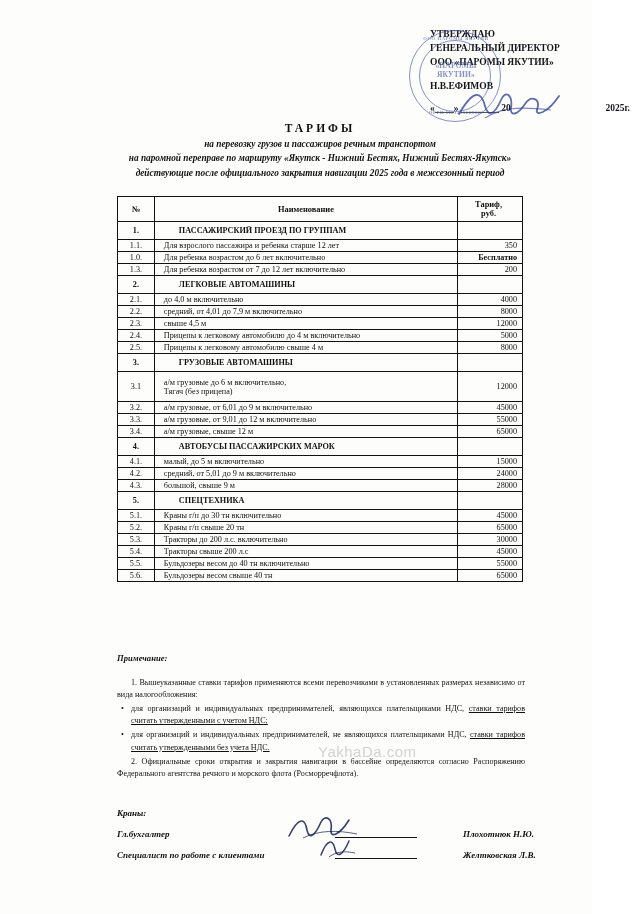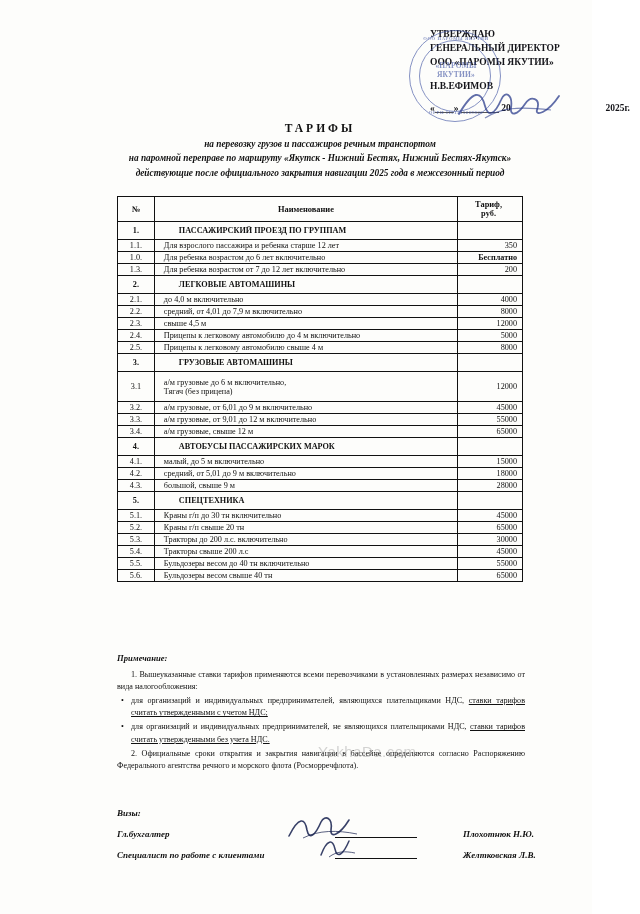--- a/index.html
+++ b/index.html
@@ -188,21 +188,21 @@
     top: 652px;
     width: 408px;
     font-size: 8.1px;
     color: #111;
     line-height: 1.5;
   }
   .notes .h {
     font-weight: bold;
     font-style: italic;
     font-size: 8.6px;
-    margin-bottom: 4px;
+    margin-bottom: 12px;
   }
   .notes p {
     margin: 0 0 2px 0;
     text-align: justify;
     text-indent: 14px;
   }
   .notes p.bullet {
     text-indent: 0;
     padding-left: 14px;
     position: relative;
@@ -394,21 +394,21 @@
             <td class="c-price"></td>
           </tr>
           <tr class="item">
             <td class="c-num">4.1.</td>
             <td class="c-name">малый,    до 5 м включительно</td>
             <td class="c-price">15000</td>
           </tr>
           <tr class="item">
             <td class="c-num">4.2.</td>
             <td class="c-name">средний,  от 5,01 до 9 м включительно</td>
-            <td class="c-price">18000</td>
+            <td class="c-price">24000</td>
           </tr>
           <tr class="item">
             <td class="c-num">4.3.</td>
             <td class="c-name">большой, свыше 9 м</td>
             <td class="c-price">28000</td>
           </tr>
           <tr class="section">
             <td class="c-num">5.</td>
             <td class="c-name">СПЕЦТЕХНИКА</td>
             <td class="c-price"></td>
@@ -456,21 +456,21 @@
       <p class="bullet">
         <span>для организаций и индивидуальных предпринимателей, не являющихся плательщиками НДС,</span>
         <span class="under">ставки тарифов считать утвержденными без учета НДС.</span>
       </p>
       <p>2. Официальные сроки открытия и закрытия навигации в бассейне определяются согласно Распоряжению Федерального агентства речного и морского флота (Росморречфлота).</p>
     </div>
 
     <div class="watermark">YakhaDa.com</div>
 
     <div class="visas">
-      <div>Визы:</div>
+      <div>Краны:</div>
 
       <div class="row">
         <span class="role">Гл.бухгалтер</span>
         <span class="line"></span>
         <span class="person">Плохотнюк Н.Ю.</span>
         <svg class="sig-1" width="86" height="30" viewBox="0 0 86 30">
           <path d="M4 24 C14 4, 20 6, 22 18 C24 28, 30 24, 36 10 C40 2, 48 6, 46 18 C45 26, 54 24, 64 8" fill="none" stroke="#15204d" stroke-width="1.6" stroke-linecap="round" opacity=".85"></path>
           <path d="M18 26 C34 18, 52 18, 72 22" fill="none" stroke="#15204d" stroke-width="1" opacity=".7"></path>
         </svg>
       </div>

